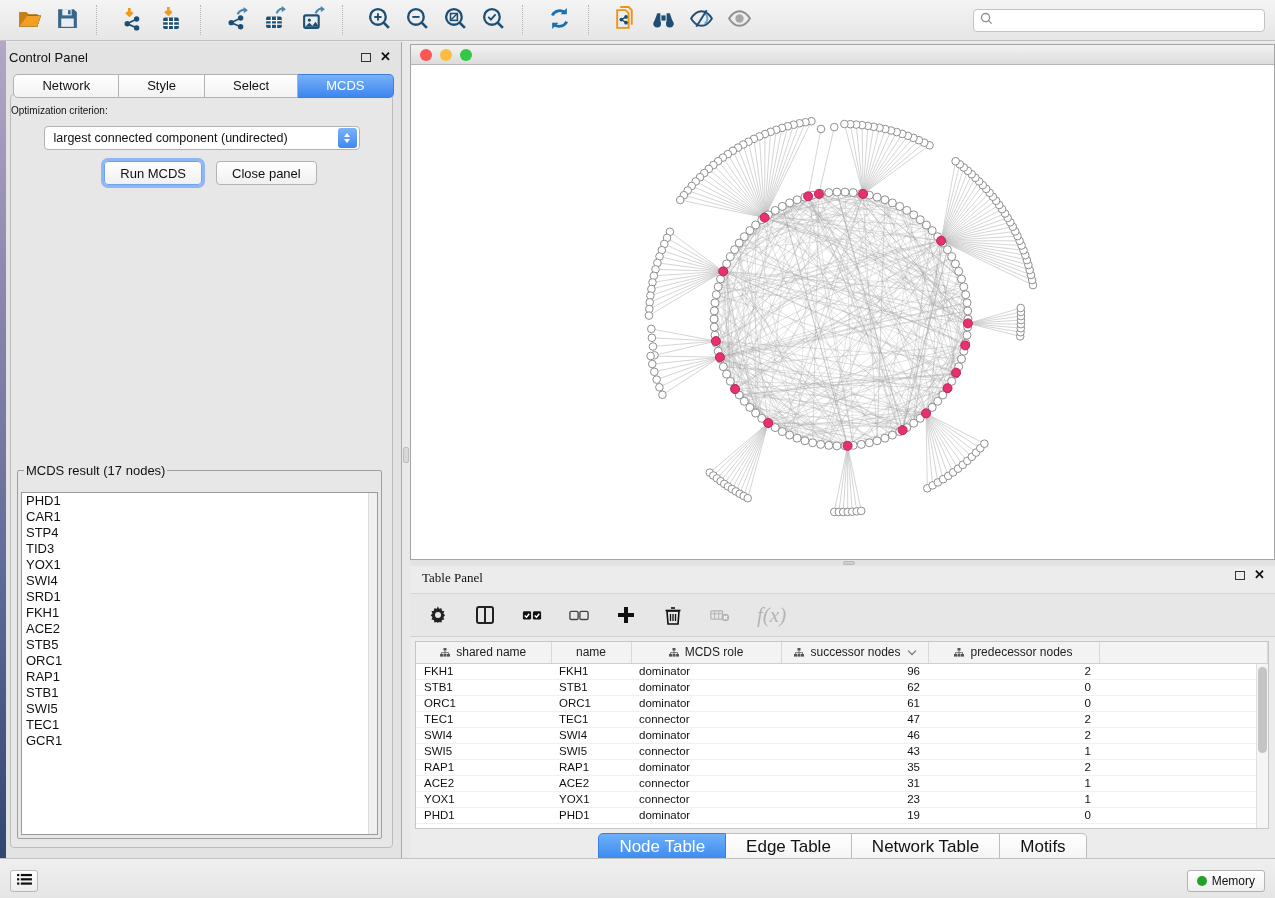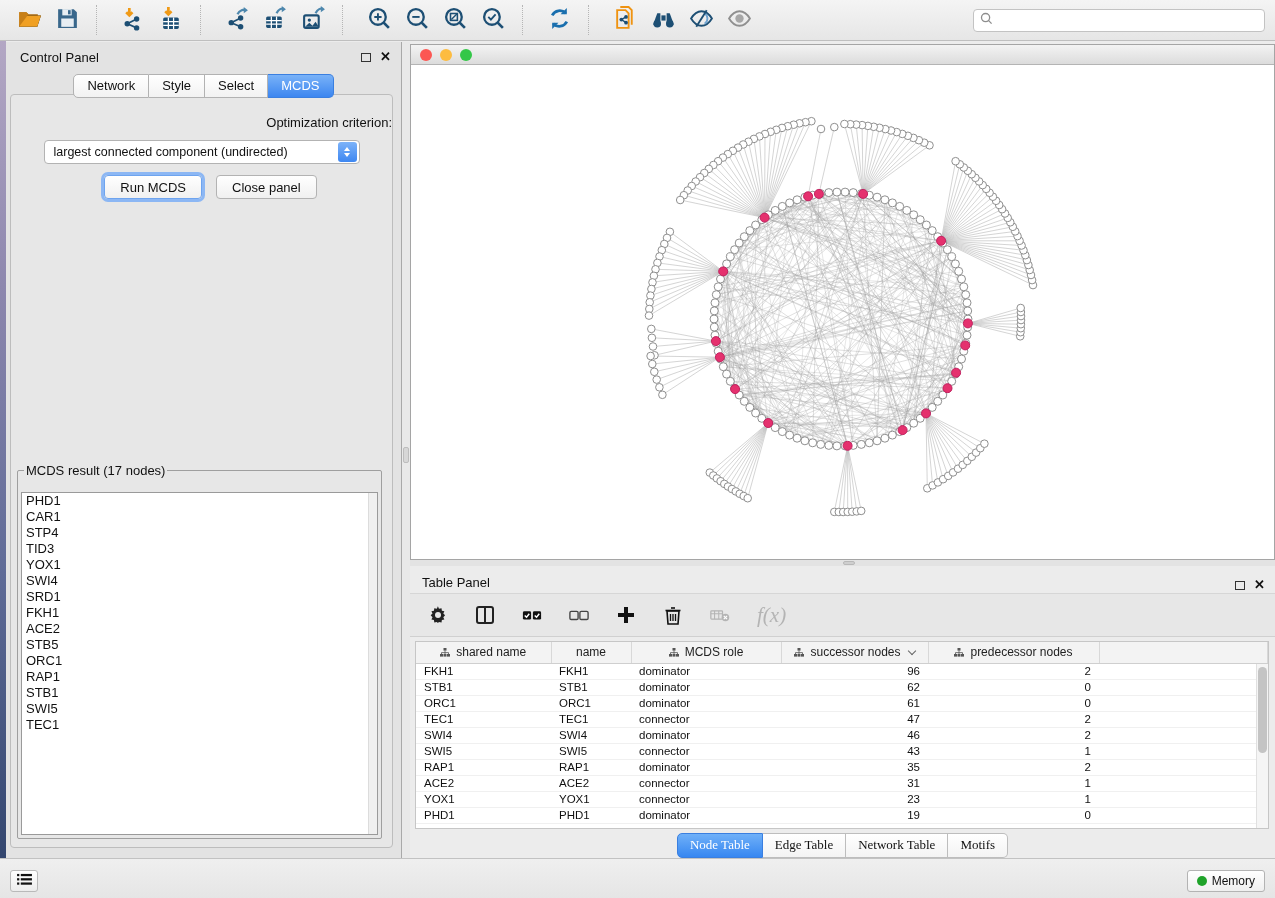--- a/index.html
+++ b/index.html
@@ -15,31 +15,31 @@
   .toolbar { position:absolute; left:0; top:0; width:100%; height:41px; background:linear-gradient(#f4f4f4,#e6e6e6); border-bottom:1px solid #bfbfbf; display:flex; align-items:center; padding:0 10px; }
   .tbtn { width:38px; height:32px; display:flex; align-items:center; justify-content:center; border-radius:4px; }
   .tbtn svg { width:25px; height:25px; }
   .tsep { width:14px; height:30px; border-left:1px dotted #b5b5b5; margin:0 4px 0 10px; }
   .searchwrap { margin-left:auto; width:292px; height:23px; background:#fff; border:1px solid #c3c3c3; border-radius:4px; display:flex; align-items:center; padding:0 6px; }
   .searchwrap svg { width:13px; height:13px; flex:0 0 auto; }
   .searchwrap input { border:none; outline:none; flex:1; font-size:12px; margin-left:5px; background:transparent; }
 
   
   .control-panel { position:absolute; left:6px; top:42px; width:396px; height:816px; background:#e3e3e3; border-right:1px solid #a9a9a9; }
-  .panel-header { height:26px; display:flex; align-items:center; padding:4px 10px 0 14px; font-size:13px; color:#111; }
+  .panel-header { height:26px; display:flex; align-items:center; padding:4px 10px 0 3px; font-size:13px; color:#111; }
   .win-btns { margin-left:auto; display:flex; gap:9px; align-items:center; }
   .float-btn { width:10px; height:9px; border:1.5px solid #333; display:inline-block; }
   .close-x { font-size:13px; font-weight:bold; color:#111; line-height:10px; }
   .tabbar { display:flex; justify-content:center; margin-top:6px; position:relative; z-index:2; }
-  .cptab { background:linear-gradient(#ffffff,#f2f2f2); border:1px solid #b2b2b2; border-left:none; padding:3px 13px 4px; font-size:13px; color:#111; }
+  .cptab { background:linear-gradient(#ffffff,#f2f2f2); border:1px solid #b2b2b2; border-left:none; padding:3px 28px 4px; font-size:13px; color:#111; }
   .cptab:first-child { border-left:1px solid #b2b2b2; border-radius:5px 0 0 5px; }
   .cptab:last-child { border-radius:0 5px 5px 0; }
   .cptab.sel { background:linear-gradient(#79b2f8,#3c86f0); color:#fff; border-color:#3a7fe0; }
   .tab-content { position:absolute; left:4px; right:8px; top:52px; bottom:10px; border:1px solid #bdbdbd; border-radius:4px; background:#e7e7e7; }
-  .opt-label { text-align:right; margin-top:20px; font-size:13px; color:#111; }
+  .opt-label { text-align:left; margin-top:10px; font-size:10px; color:#111; }
   .selectbox { margin:10px auto 0; width:316px; height:24px; background:#fff; border:1px solid #b3b3b3; border-radius:4px; display:flex; align-items:center; position:relative;gap:16px; }
   .selectbox .val { flex:1; font-size:12.5px; padding-left:9px; color:#111; white-space:nowrap; }
   .stepper { width:19px; height:20px; margin-right:2px; border-radius:3px; background:linear-gradient(#7db3f9,#3e87f1); display:flex; flex-direction:column; align-items:center; justify-content:center; gap:2px; }
   .stepper i { display:block; width:0; height:0; border-left:3.5px solid transparent; border-right:3.5px solid transparent; }
   .stepper .up { border-bottom:4px solid #fff; }
   .stepper .dn { border-top:4px solid #fff; }
   .btn-row { display:flex; justify-content:center; gap:14px; margin-top:11px; }
   .pbtn { background:linear-gradient(#ffffff,#f0f0f0); border:1px solid #b3b3b3; border-radius:4px; height:24px; padding:0 15px; font-size:13px; font-family:"Liberation Sans",sans-serif; color:#111; }
   .pbtn.focused { box-shadow:0 0 0 3px rgba(90,156,250,.65); border-color:#6ea4ef;margin-left:18px; }
   .mcds-fieldset { position:absolute; left:6px; right:10px; top:368px; bottom:8px; border:1px solid #9f9f9f; border-radius:2px; padding:0 2px 2px 2px; }
@@ -59,35 +59,35 @@
   .light { width:12px; height:12px; border-radius:50%; }
   .net-title { position:absolute; left:0; right:0; text-align:center; font-size:12.5px; color:#222; }
   .net-canvas { position:absolute; left:0; right:0; top:20px; bottom:0; background:#fff; overflow:hidden; }
 
   
   .h-splitter { position:absolute; left:410px; right:0; top:560px; height:6px; background:#e3e3e3; }
   .h-splitter .grip { position:absolute; left:50%; top:1px; width:12px; height:4px; background:#cfcfcf; border:1px solid #b9b9b9; border-radius:2px; }
 
   
   .table-panel { position:absolute; left:410px; top:566px; right:0; height:292px; background:#ececec; }
-  .tp-header { height:24px; display:flex; align-items:flex-end; padding:4px 10px 0 12px; font-size:13px; color:#111; }
+  .tp-header { height:24px; display:flex; align-items:flex-start; padding:4px 10px 0 12px; font-size:13px; color:#111;font-family:Liberation Serif, serif; }
   .tp-toolbar { position:absolute; left:0; right:0; top:27px; height:44px; background:#e7e7e7; border-top:1px solid #d6d6d6; border-bottom:1px solid #d0d0d0; display:flex; align-items:center; padding-left:18px; gap:27px; }
   .tpbtn svg { width:20px; height:20px; display:block; }
   .fx { font-family:"Liberation Serif",serif; font-style:italic; font-size:21px; color:#b4b4b4; }
   .table-wrap { position:absolute; left:5px; right:6px; top:75px; height:188px; background:#fff; border:1px solid #c6c6c6; }
   table.node-table { border-collapse:collapse; table-layout:fixed; width:100%; }
   .node-table th { height:21px; background:#f3f3f3; border-right:1px solid #d8d8d8; border-bottom:1px solid #cfcfcf; font-weight:normal; font-size:12px; color:#222; text-align:center; position:relative; white-space:nowrap; overflow:hidden; }
   .node-table th .hic { display:inline-block; vertical-align:-1px; margin-right:6px; }
   .node-table td { height:16px; font-size:11.5px; color:#111; padding:0 8px; white-space:nowrap; overflow:hidden; border-bottom:1px solid #f0f0f0; }
   .node-table td.num { text-align:right; }
   .chev { display:inline-block; width:6px; height:6px; border-right:1.4px solid #666; border-bottom:1.4px solid #666; transform:rotate(45deg); margin-left:8px; vertical-align:2px; }
   .tbl-scroll { position:absolute; right:0; top:22px; bottom:0; width:12px; background:#f5f5f5; border-left:1px solid #e0e0e0; }
   .tbl-thumb { position:absolute; top:3px; left:1px; width:9px; height:86px; background:#c4c4c4; border-radius:5px; }
   .tp-tabs { position:absolute; left:0; right:0; top:267px; display:flex; justify-content:center; }
-  .tptab { background:linear-gradient(#ffffff,#f3f3f3); border:1px solid #bdbdbd; border-left:none; padding:3px 12px 4px; font-size:13px; color:#111;font-family:Liberation Serif, serif; }
+  .tptab { background:linear-gradient(#ffffff,#f3f3f3); border:1px solid #bdbdbd; border-left:none; padding:3px 20px 4px; font-size:17px; color:#111; }
   .tptab:first-child { border-left:1px solid #bdbdbd; border-radius:5px 0 0 5px; }
   .tptab:last-child { border-radius:0 5px 5px 0; }
   .tptab.sel { background:linear-gradient(#6fb0f8,#3787f1); color:#fff; border-color:#3a7fe0; }
 
   
   .status-bar { position:absolute; left:0; top:858px; width:100%; height:45px; background:linear-gradient(#efefef,#e4e4e4); border-top:1px solid #c2c2c2; display:flex; align-items:center; padding:0 10px; }
   .sb-left { width:28px; height:22px; background:linear-gradient(#fff,#ececec); border:1px solid #b9b9b9; border-radius:3px; display:flex; align-items:center; justify-content:center; }
   .memory-btn { margin-left:auto; height:22px; background:linear-gradient(#fff,#efefef); border:1px solid #b3b3b3; border-radius:3px; display:flex; align-items:center; gap:5px; padding:0 9px; font-size:12px; color:#111; }
   .memdot { width:10px; height:10px; border-radius:50%; background:#1fa32a; }
 </style>
@@ -280,20 +280,21 @@
             <div class="mcds-item">SWI4</div>
             <div class="mcds-item">SRD1</div>
             <div class="mcds-item">FKH1</div>
             <div class="mcds-item">ACE2</div>
             <div class="mcds-item">STB5</div>
             <div class="mcds-item">ORC1</div>
             <div class="mcds-item">RAP1</div>
             <div class="mcds-item">STB1</div>
             <div class="mcds-item">SWI5</div>
             <div class="mcds-item">TEC1</div>
+            <div class="mcds-item">GCR1</div>
           </div>
       </fieldset>
     </div>
   </div>
 
   <div class="v-splitter">
       <span class="grip"></span>
     </div>
 
   <div class="network-window">

